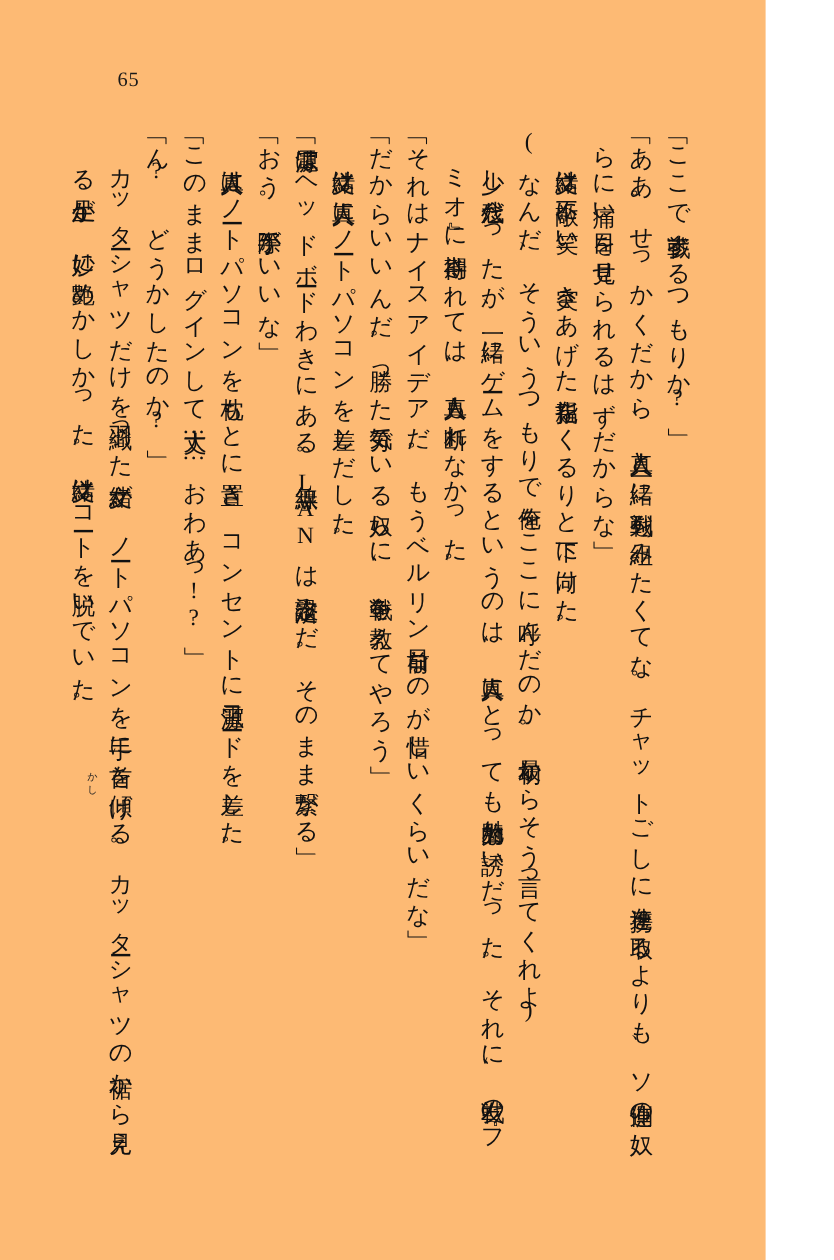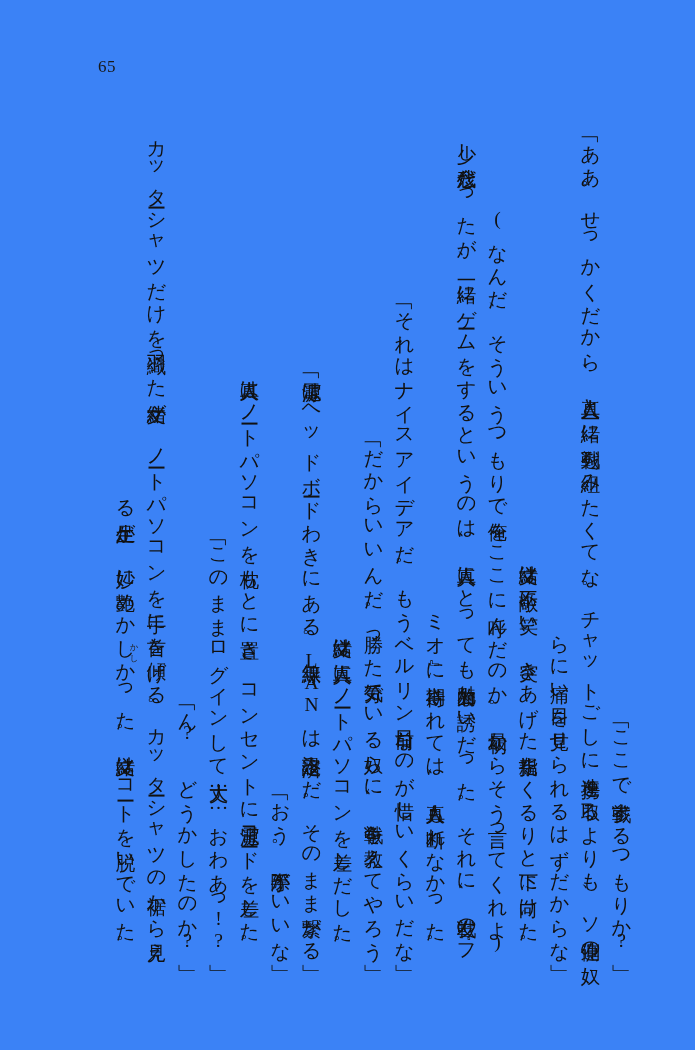--- a/index.html
+++ b/index.html
@@ -2,27 +2,26 @@
 <html><head>
 <meta charset="utf-8">
 <style>
   html, body {
     margin: 0;
     padding: 0;
     background: #ffffff;
   }
   .page {
     position: relative;
-    width: 695px;
+    width: 638px;
     height: 1050px;
-    background: #3b82f6;
+    background: #fdba74;
     overflow: hidden;
     font-family: "Liberation Serif", "DejaVu Serif", serif;
     color: #141414;
-    text-align: right;
   }
   .page-number {
     position: absolute;
     top: 57px;
     left: 98px;
     font-size: 17px;
     letter-spacing: 0.5px;
     color: #191919;
   }
   .body-text {

